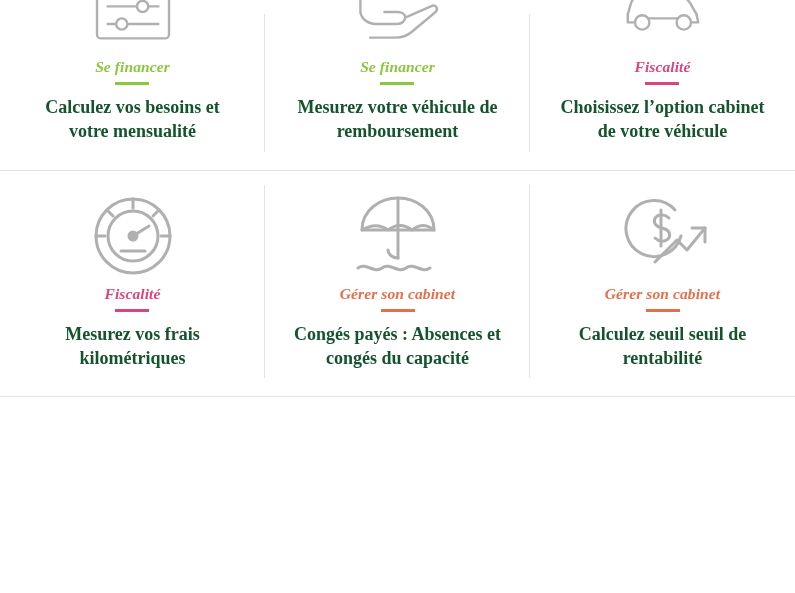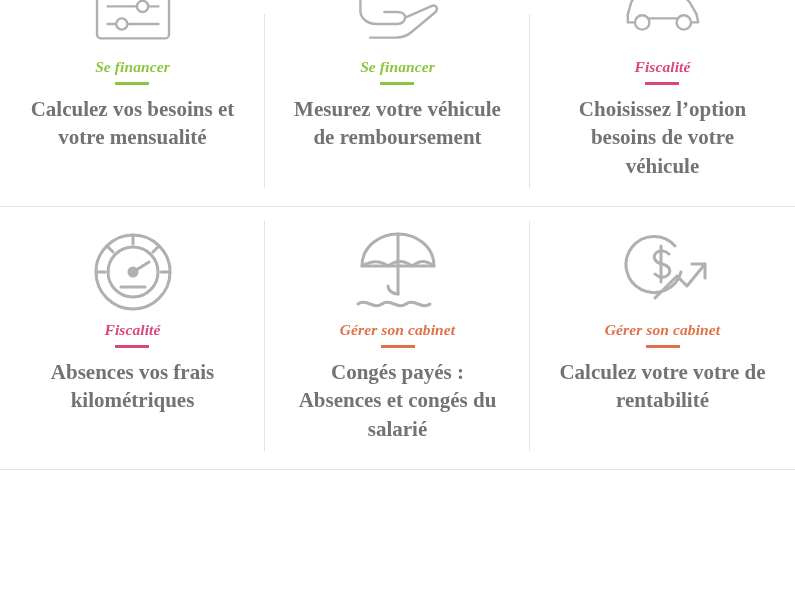--- a/index.html
+++ b/index.html
@@ -66,23 +66,23 @@
     left: 50%;
     transform: translateX(-50%);
     bottom: 0;
     width: 34px;
     height: 3px;
     background: currentColor;
   }
   .title {
     font-family: "Liberation Serif", serif;
     font-weight: bold;
-    font-size: 21px;
+    font-size: 18px;
     line-height: 1.35;
-    color: #737373;
+    color: #14532d;
     max-width: 230px;
     margin: 3px auto 0 auto;
   }
   
   .row-first .cell { padding-top: 0; }
   .row-first .icon-wrap {
     height: 48px;
     align-items: flex-end;
     overflow: hidden;
     margin-bottom: 10px;
@@ -131,21 +131,21 @@
         <svg width="100" height="48" viewBox="0 0 100 60" fill="none" stroke="#b0b0b0" stroke-width="3" stroke-linecap="round" stroke-linejoin="round">
           <path d="M6 18 L10 4 C12 -2 16 -6 24 -6 L68 -6 C76 -6 80 -2 84 4 L92 18"></path>
           <path d="M6 18 L6 28 L16 28"></path>
           <path d="M92 18 L94 28 L84 28"></path>
           <line x1="30" y1="23" x2="68" y2="23"></line>
           <circle cx="24" cy="28" r="9" fill="#ffffff"></circle>
           <circle cx="76" cy="28" r="9" fill="#ffffff"></circle>
         </svg>
       </div>
       <div class="cat" style="color:#d9467f">Fiscalité</div>
-      <div class="title">Choisissez l’option besoins de votre véhicule</div>
+      <div class="title">Choisissez l’option cabinet de votre véhicule</div>
     </div>
   </div>
 
   <div class="row row-mid">
 
     <div class="cell divider-right">
       <div class="icon-wrap">
         <svg width="80" height="80" viewBox="0 0 80 80" fill="none" stroke="#b0b0b0" stroke-width="3" stroke-linecap="round">
           <circle cx="40" cy="40" r="37"></circle>
           <circle cx="40" cy="40" r="25"></circle>
@@ -153,46 +153,46 @@
           <line x1="14" y1="14" x2="20" y2="20"></line>
           <line x1="66" y1="14" x2="60" y2="20"></line>
           <line x1="3" y1="40" x2="12" y2="40"></line>
           <line x1="77" y1="40" x2="68" y2="40"></line>
           <line x1="40" y1="40" x2="56" y2="30"></line>
           <circle cx="40" cy="40" r="4" fill="#b0b0b0"></circle>
           <line x1="28" y1="55" x2="52" y2="55"></line>
         </svg>
       </div>
       <div class="cat" style="color:#d9467f">Fiscalité</div>
-      <div class="title">Absences vos frais kilométriques</div>
+      <div class="title">Mesurez vos frais kilométriques</div>
     </div>
 
     <div class="cell divider-right">
       <div class="icon-wrap">
         <svg width="100" height="80" viewBox="0 0 100 80" fill="none" stroke="#b0b0b0" stroke-width="3" stroke-linecap="round" stroke-linejoin="round">
           <path d="M14 34 C14 14 32 2 50 2 C68 2 86 14 86 34 Z"></path>
           <path d="M14 34 C24 28 32 28 40 34 C48 28 56 28 64 34 C72 28 78 28 86 34"></path>
           <line x1="50" y1="2" x2="50" y2="62"></line>
           <path d="M50 62 C44 62 40 58 40 54"></path>
           <path d="M10 72 C18 66 26 78 34 72 C42 66 50 78 58 72 C66 66 74 78 82 72"></path>
         </svg>
       </div>
       <div class="cat" style="color:#e0714a">Gérer son cabinet</div>
-      <div class="title">Congés payés : Absences et congés du salarié</div>
+      <div class="title">Congés payés : Absences et congés du capacité</div>
     </div>
 
     <div class="cell">
       <div class="icon-wrap">
         <svg width="96" height="80" viewBox="0 0 96 80" fill="none" stroke="#b0b0b0" stroke-width="3" stroke-linecap="round" stroke-linejoin="round">
           <path d="M60 14 A28 28 0 1 0 66 40"></path>
           <path d="M54 22 C50 18 44 18 41 21 C38 24 39 29 44 31 L50 33 C55 35 56 40 53 43 C50 46 44 46 40 42"></path>
           <line x1="46" y1="14" x2="46" y2="50"></line>
           <path d="M40 66 L62 44 L72 54 L90 32"></path>
           <path d="M90 32 L90 46 M90 32 L77 32"></path>
         </svg>
       </div>
       <div class="cat" style="color:#e0714a">Gérer son cabinet</div>
-      <div class="title">Calculez votre votre de rentabilité</div>
+      <div class="title">Calculez seuil seuil de rentabilité</div>
     </div>
   </div>
 
 
 </div>
 
 </body></html>

